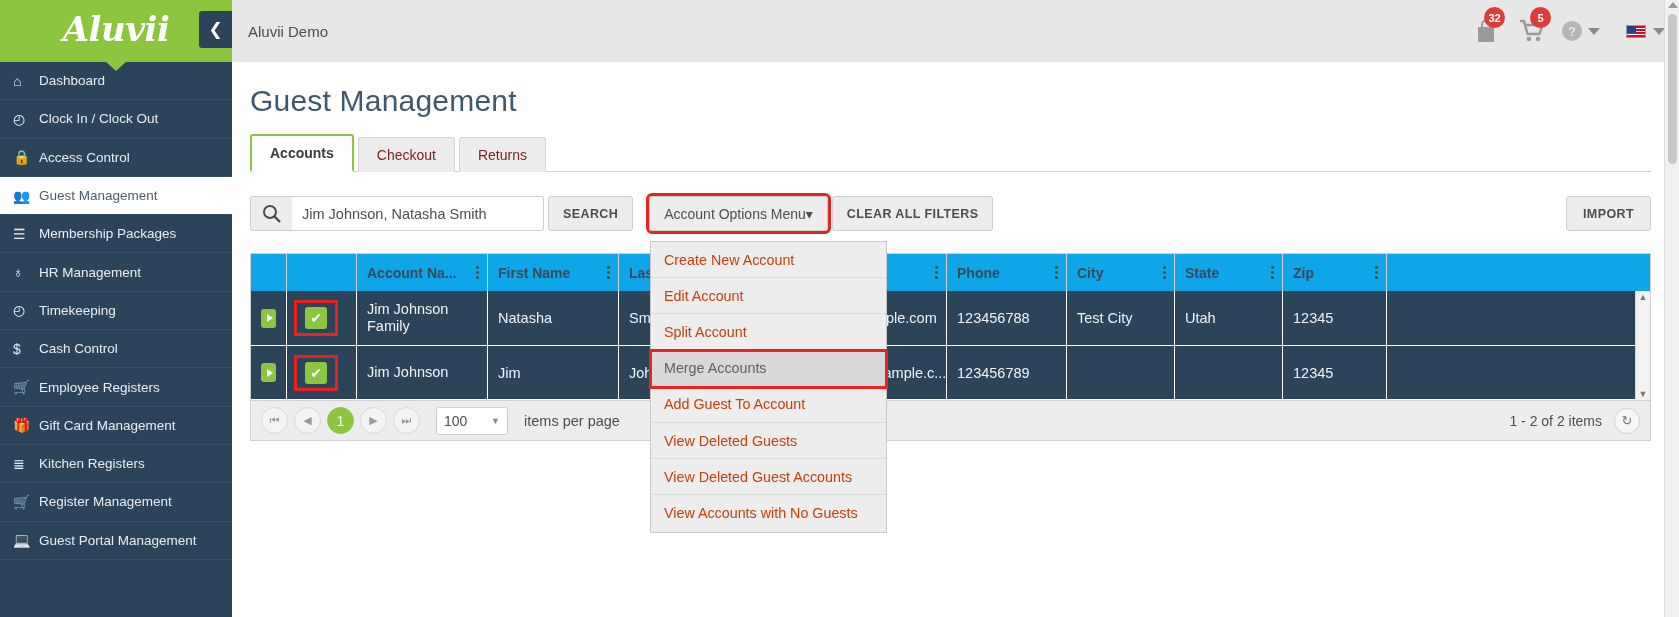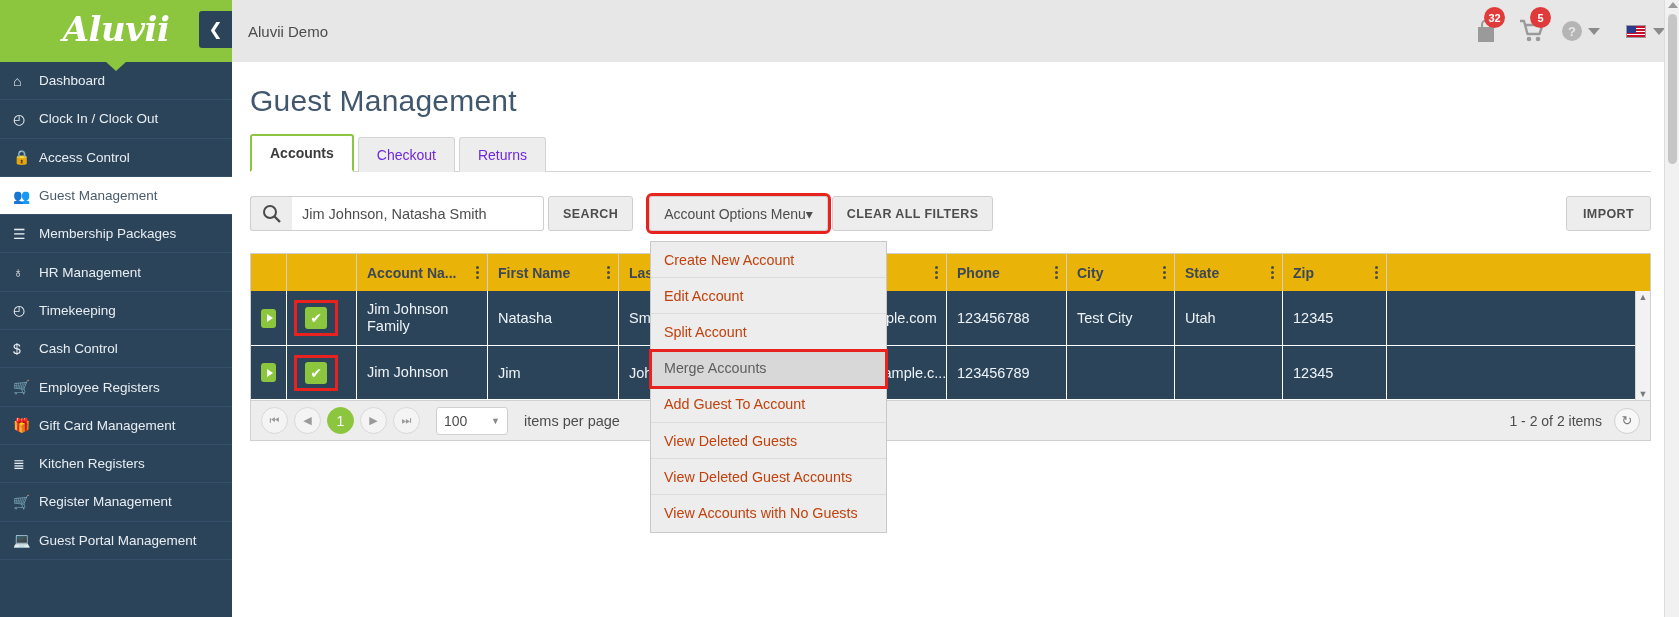--- a/index.html
+++ b/index.html
@@ -140,21 +140,21 @@
   .caret { width: 0; height: 0; border-left: 6px solid transparent; border-right: 6px solid transparent; border-top: 7px solid #8b8b8b; }
 
   
   .content { padding: 22px 28px 0 18px; position: relative; }
   .page-title {
     font-size: 30px; color: #41576d; font-weight: normal;
     margin-bottom: 16px; letter-spacing: .2px;
   }
   .tabs { display: flex; align-items: flex-end; border-bottom: 1px solid #d4d4d4; gap: 4px; }
   .tab {
-    padding: 9px 18px; font-size: 14px; color: #6d28d9;
+    padding: 9px 18px; font-size: 14px; color: #7f1d1d;
     background: #ededed; border: 1px solid #d4d4d4; border-bottom: none;
     border-radius: 3px 3px 0 0; cursor: pointer; margin-bottom: -1px;
   }
   .tab.active {
     background: #fff; color: #3c3c3c; font-weight: bold;
     border: 2px solid #8cc63e; border-bottom: 2px solid #fff;
   }
 
   
   .toolbar { display: flex; align-items: center; margin-top: 24px; position: relative; }
@@ -201,21 +201,21 @@
     padding-left: 13px; font-size: 14.3px; color: #c2410c;
     border-bottom: 1px solid #dcdcdc; cursor: pointer;
     white-space: nowrap;
   }
   .dd-item.sel { background: #d8d8d8; color: #5e5e5e; }
   .dd-item.redbox { outline: 3px solid #e8231f; outline-offset: -1px; position: relative; z-index: 5;}
   .dd-item:last-child { border-bottom: none; }
 
   
   .grid { margin-top: 22px; border: 1px solid #d0d0d0; position: relative; }
-  .grid-head { display: flex; background: #eab308; height: 37px; }
+  .grid-head { display: flex; background: #0ea5e9; height: 37px; }
   .gh {
     border-right: 1px solid #d0d0d0;
     display: flex; align-items: center; justify-content: space-between;
     padding: 0 8px 0 10px;
     font-size: 14px; color: #3c4858; font-weight: bold;
     height: 37px; box-sizing: border-box;
     white-space: nowrap; overflow: hidden;
   }
   .gh .kebab { color: #555; font-size: 13px; letter-spacing: 0; line-height: 4px; cursor: pointer; }
   .kebab span { display:block; width:3px; height:3px; background:#4a4a4a; border-radius:50%; margin:2px 0;}

